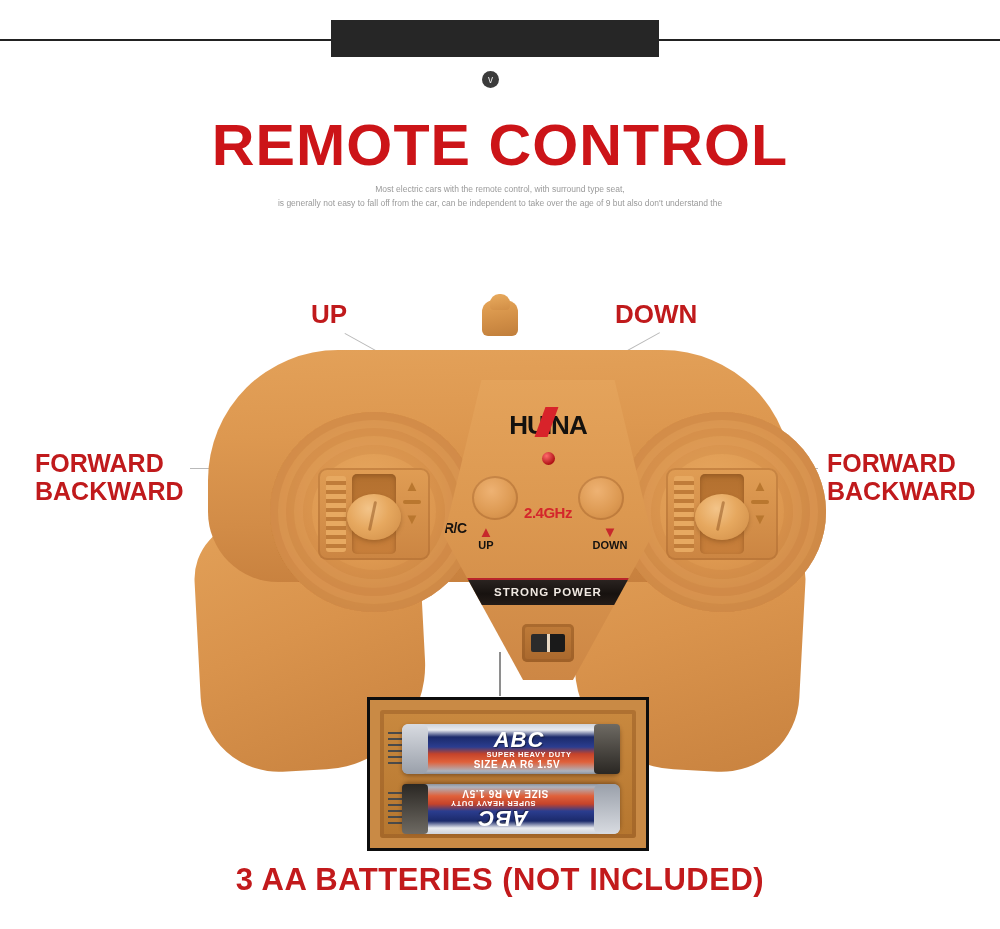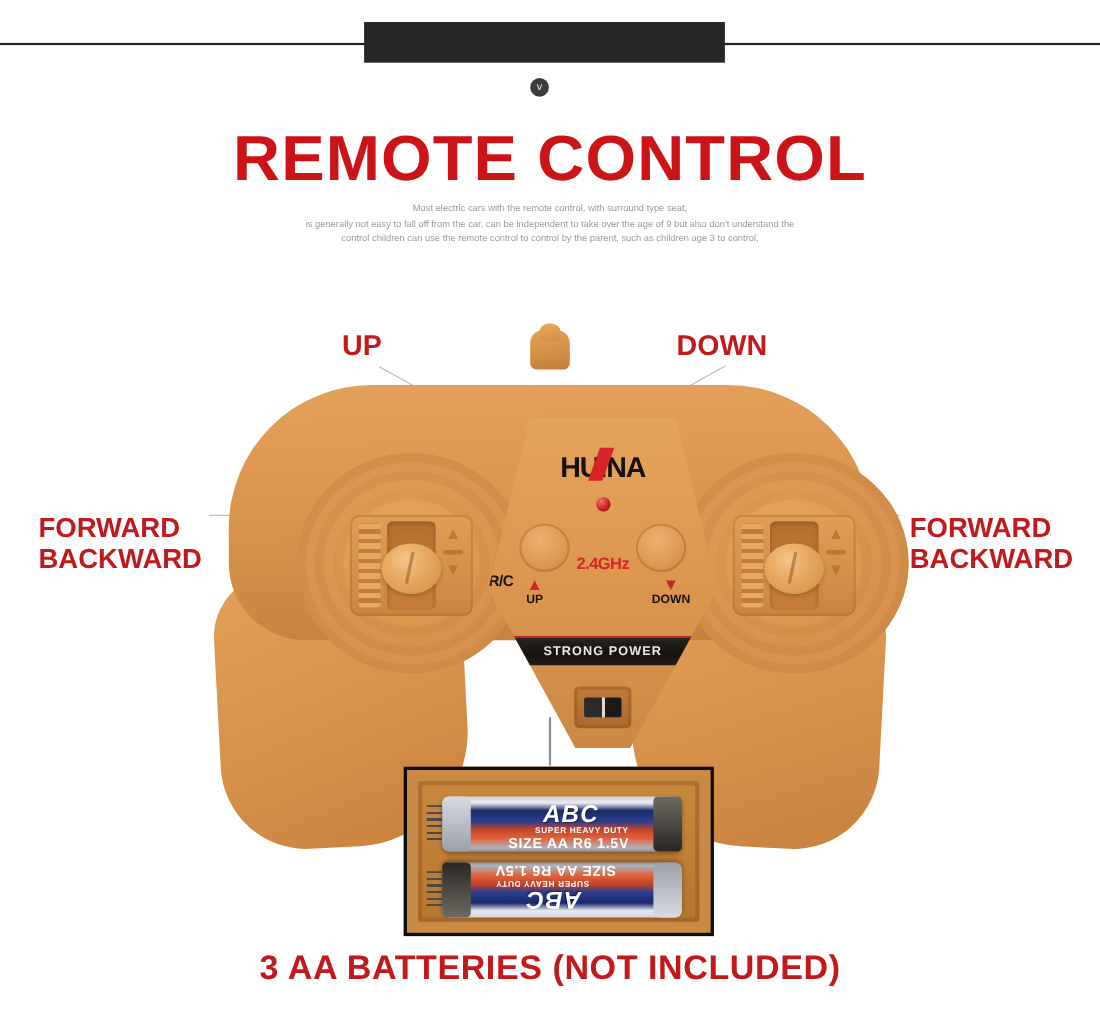--- a/index.html
+++ b/index.html
@@ -37,21 +37,21 @@
     font-size:31px;font-weight:bold;letter-spacing:0.5px;color:#c21a1c;
     font-family:"Liberation Sans",sans-serif;
   }
 
   
   .callout{
     position:absolute;color:#c01a1c;font-weight:bold;
     font-family:"Liberation Sans",sans-serif;line-height:1.12;
   }
   .callout.big{font-size:26px;}
-  .callout.mid{font-size:25px;margin-top:17px;}
+  .callout.mid{font-size:25px;}
   .c-up{left:311px;top:300px;}
   .c-down{left:615px;top:300px;}
   .c-fwd-left{left:35px;top:449px;text-align:left;}
   .c-fwd-right{left:827px;top:449px;text-align:left;}
 
   
   .leader{position:absolute;background:#b9b9b9;height:1px;transform-origin:0 0;}
 
   
   .remote{position:absolute;left:160px;top:300px;width:680px;height:470px;}
@@ -223,21 +223,21 @@
     color:#ffffff;font-size:22px;font-weight:bold;font-style:italic;letter-spacing:1px;
     font-family:"Liberation Sans",sans-serif;text-shadow:1px 1px 1px rgba(0,0,0,.45);
   }
   .cell .l1{
     position:absolute;left:52px;top:26px;width:150px;text-align:center;
     color:#ffffff;font-size:7.5px;font-weight:bold;letter-spacing:.6px;
     font-family:"Liberation Sans",sans-serif;
   }
   .cell .l2{
     position:absolute;left:40px;top:35px;width:150px;text-align:center;
-    color:#ffffff;font-size:13px;font-weight:bold;letter-spacing:.6px;
+    color:#ffffff;font-size:10px;font-weight:bold;letter-spacing:.6px;
     font-family:"Liberation Sans",sans-serif;
   }
   .spring{
     position:absolute;width:14px;height:34px;
     background:repeating-linear-gradient(180deg,#4a4a4a 0px,#4a4a4a 2px,transparent 2px,transparent 6px);
   }
   .spring.a{left:8px;top:22px;}
   .spring.b{left:8px;top:82px;}
 </style>
 </head>
@@ -247,21 +247,20 @@
 
   <div class="hr-line"></div>
   <div class="dark-bar"></div>
   <div class="chev-badge">v</div>
 
   <div class="title">REMOTE CONTROL</div>
 
   <div class="subtitle">
     <div>Most electric cars with the remote control, with surround type seat,</div>
     <div>is generally not easy to fall off from the car, can be independent to take over the age of 9 but also don't understand the</div>
-    <div>control children can use the remote control to control by the parent, such as children age 3 to control,</div>
   </div>
 
   <div class="callout big c-up">UP</div>
   <div class="callout big c-down">DOWN</div>
 
   <div class="callout mid c-fwd-left">
     <div>FORWARD</div>
     <div>BACKWARD</div>
   </div>
 

